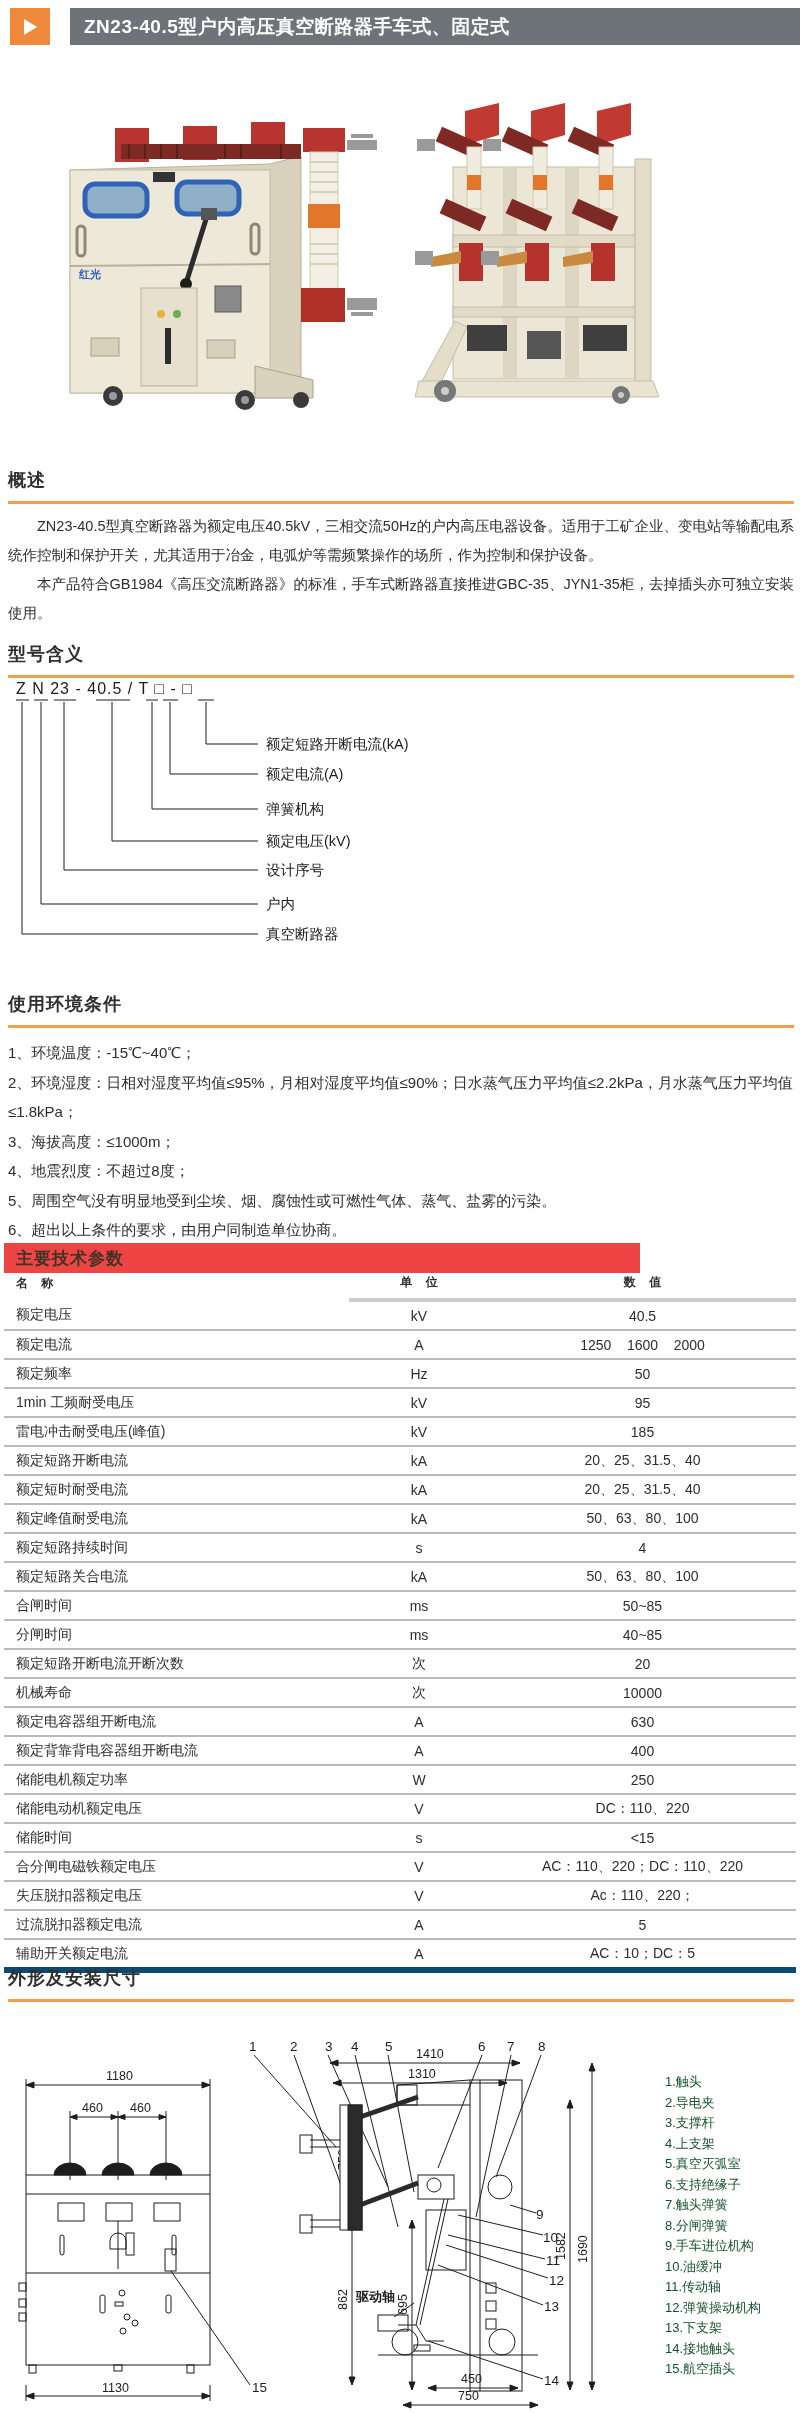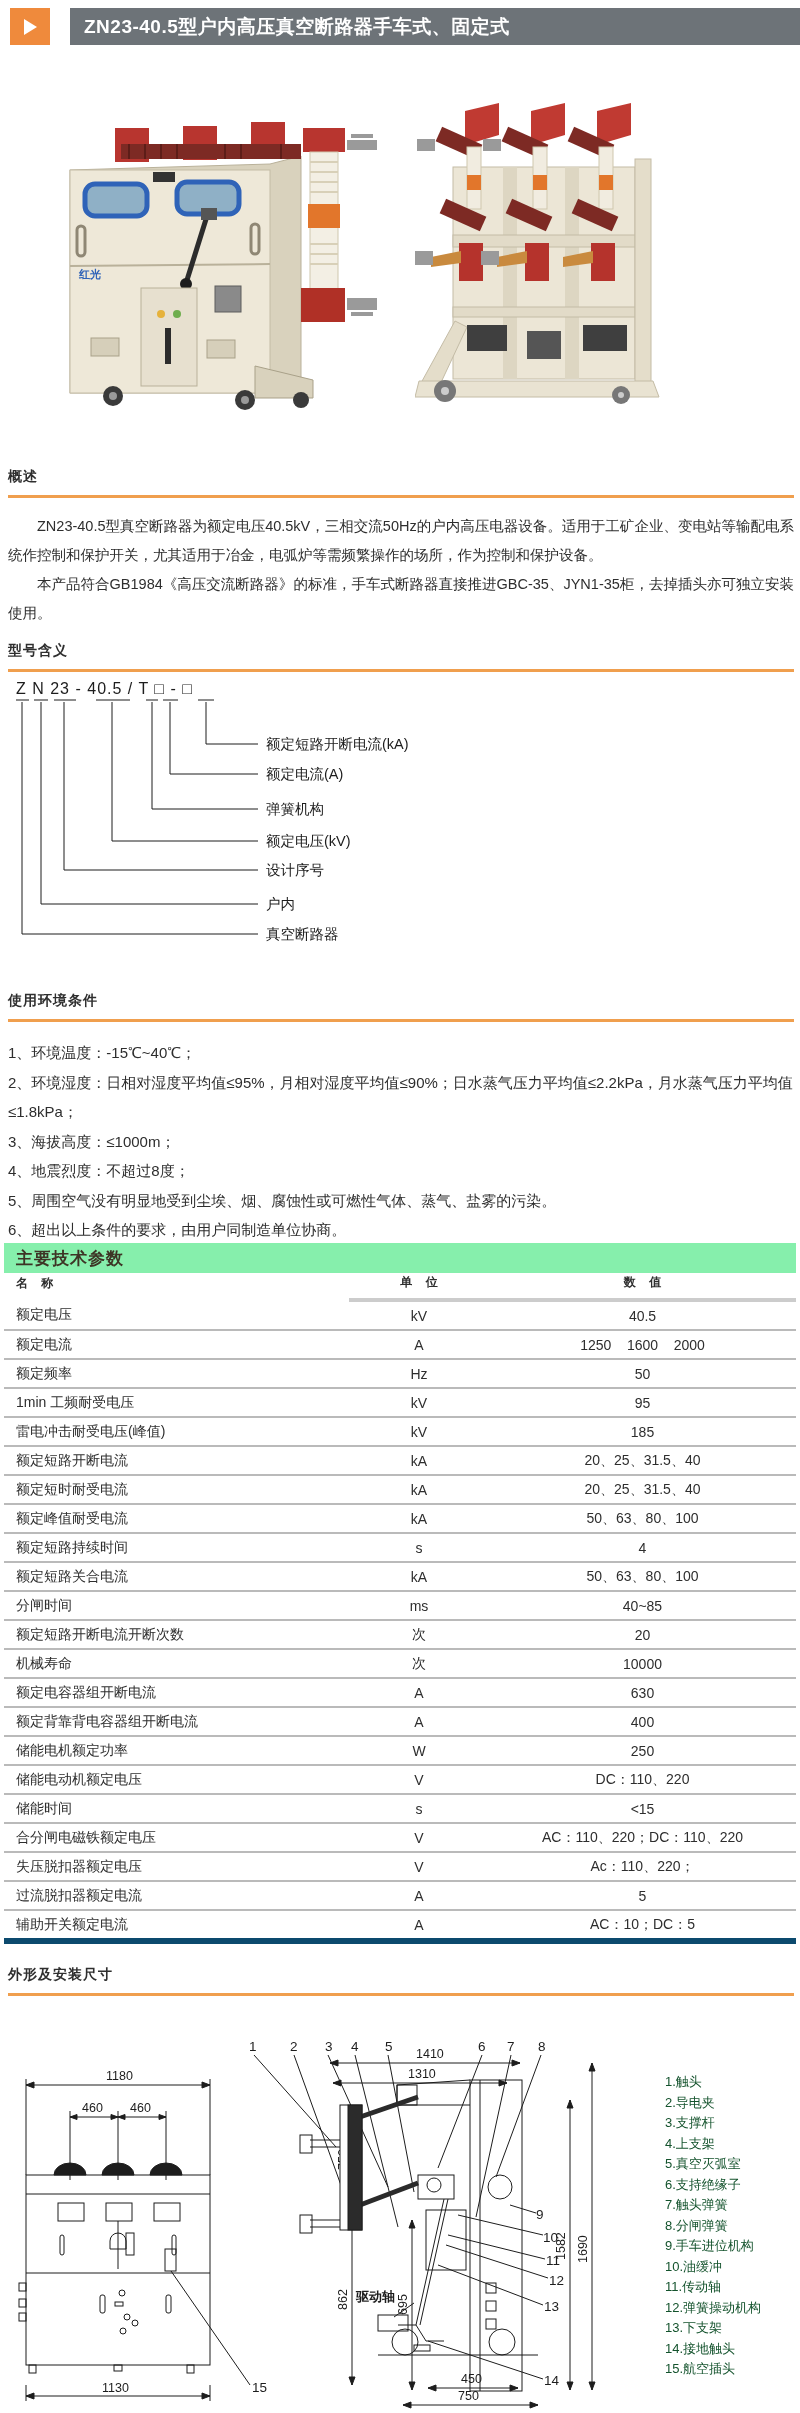--- a/index.html
+++ b/index.html
@@ -7,30 +7,30 @@
   .page{position:relative;width:800px;height:2413px;background:#ffffff;overflow:hidden;}
 
   
   .titlebar{position:absolute;left:0;top:8px;width:800px;height:37px;}
   .titlebar .arrowbox{position:absolute;left:10px;top:0;width:40px;height:37px;background:#EF8A3C;display:flex;align-items:center;justify-content:center;}
   .titlebar .arrowbox .tri{width:0;height:0;border-top:8px solid transparent;border-bottom:8px solid transparent;border-left:13px solid #ffffff;}
   .titlebar .graybar{position:absolute;left:50px;top:0;width:750px;height:37px;background:#6D7378;display:flex;align-items:center;margin-left:20px;}
   .titlebar .graybar span{color:#ffffff;font-size:19px;font-weight:bold;margin-left:14px;letter-spacing:0.5px;}
 
   
-  .sec-head{position:absolute;left:8px;width:786px;font-size:14px;font-weight:bold;color:#2f2f2f;letter-spacing:1px;padding-bottom:9px;border-bottom:3px solid #F09F4E;}
+  .sec-head{position:absolute;left:8px;width:786px;font-size:18px;font-weight:bold;color:#2f2f2f;letter-spacing:1px;padding-bottom:9px;border-bottom:3px solid #F09F4E;}
 
   .para-block{position:absolute;left:8px;width:786px;font-size:14.5px;line-height:29px;text-align:justify;}
   .para-block p{margin:0;text-indent:2em;}
 
   .env-list{position:absolute;left:8px;width:786px;font-size:15px;line-height:29.5px;}
   .env-list div{margin:0;}
 
   
-  .param-bar{position:absolute;left:4px;top:1243px;width:792px;height:30px;background:#86efac;display:flex;align-items:center;}
+  .param-bar{position:absolute;left:4px;top:1243px;width:636px;height:30px;background:#ef4444;display:flex;align-items:center;}
   .param-bar span{font-size:17px;font-weight:bold;color:#3d3425;margin-left:12px;letter-spacing:1px;}
   table.params{position:absolute;left:4px;top:1266px;width:792px;border-collapse:collapse;table-layout:fixed;}
   table.params th{font-size:12px;font-weight:bold;text-align:center;height:30px;white-space:pre;vertical-align:middle;}
   table.params th:first-child{text-align:left;padding-left:12px;}
   table.params th:nth-child(2),table.params th:nth-child(3){border-bottom:4px solid #cccccc;}
   table.params td{font-size:14px;height:25px;text-align:center;white-space:pre-wrap;vertical-align:middle;}
   table.params td:first-child{text-align:left;padding-left:12px;}
   table.params tbody tr{border-top:2px solid #bababa;}
   table.params tbody tr:first-child{border-top:none;}
   table.params tbody tr:last-child{border-bottom:6px solid #0c4a6e;}
@@ -277,20 +277,25 @@
           <td>额定短路持续时间</td>
           <td>s</td>
           <td>4</td>
         </tr>
         <tr>
           <td>额定短路关合电流</td>
           <td>kA</td>
           <td>50、63、80、100</td>
         </tr>
         <tr>
+          <td>合闸时间</td>
+          <td>ms</td>
+          <td>50~85</td>
+        </tr>
+        <tr>
           <td>分闸时间</td>
           <td>ms</td>
           <td>40~85</td>
         </tr>
         <tr>
           <td>额定短路开断电流开断次数</td>
           <td>次</td>
           <td>20</td>
         </tr>
         <tr>

